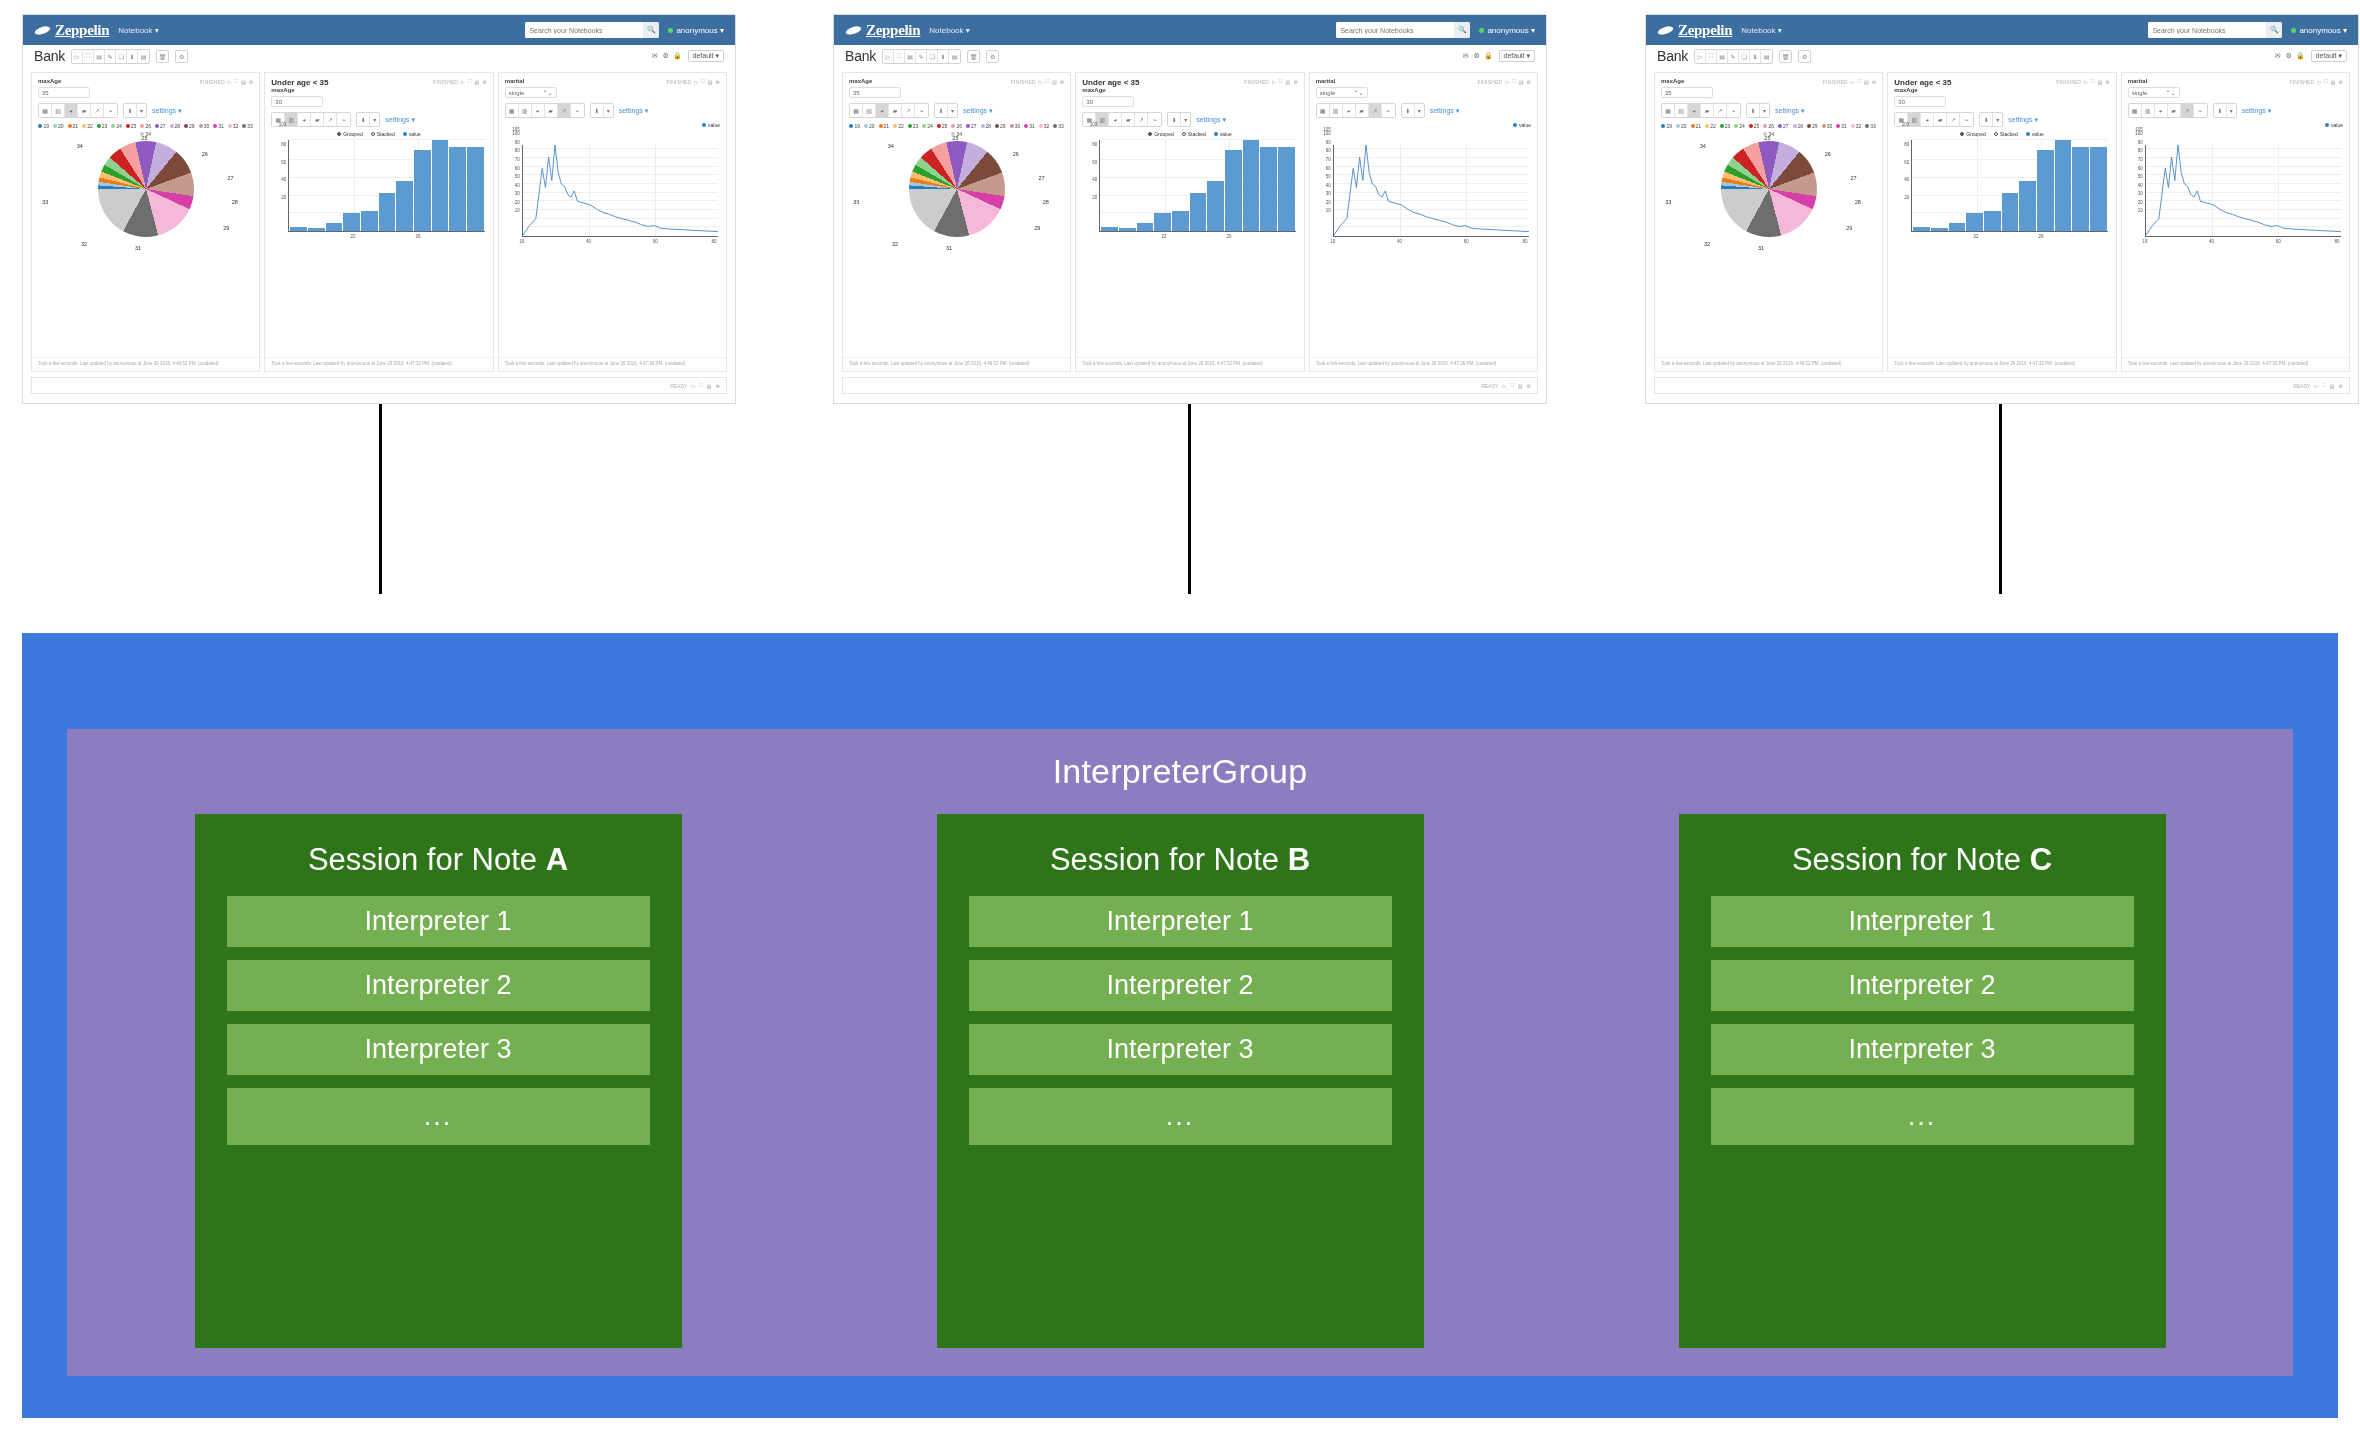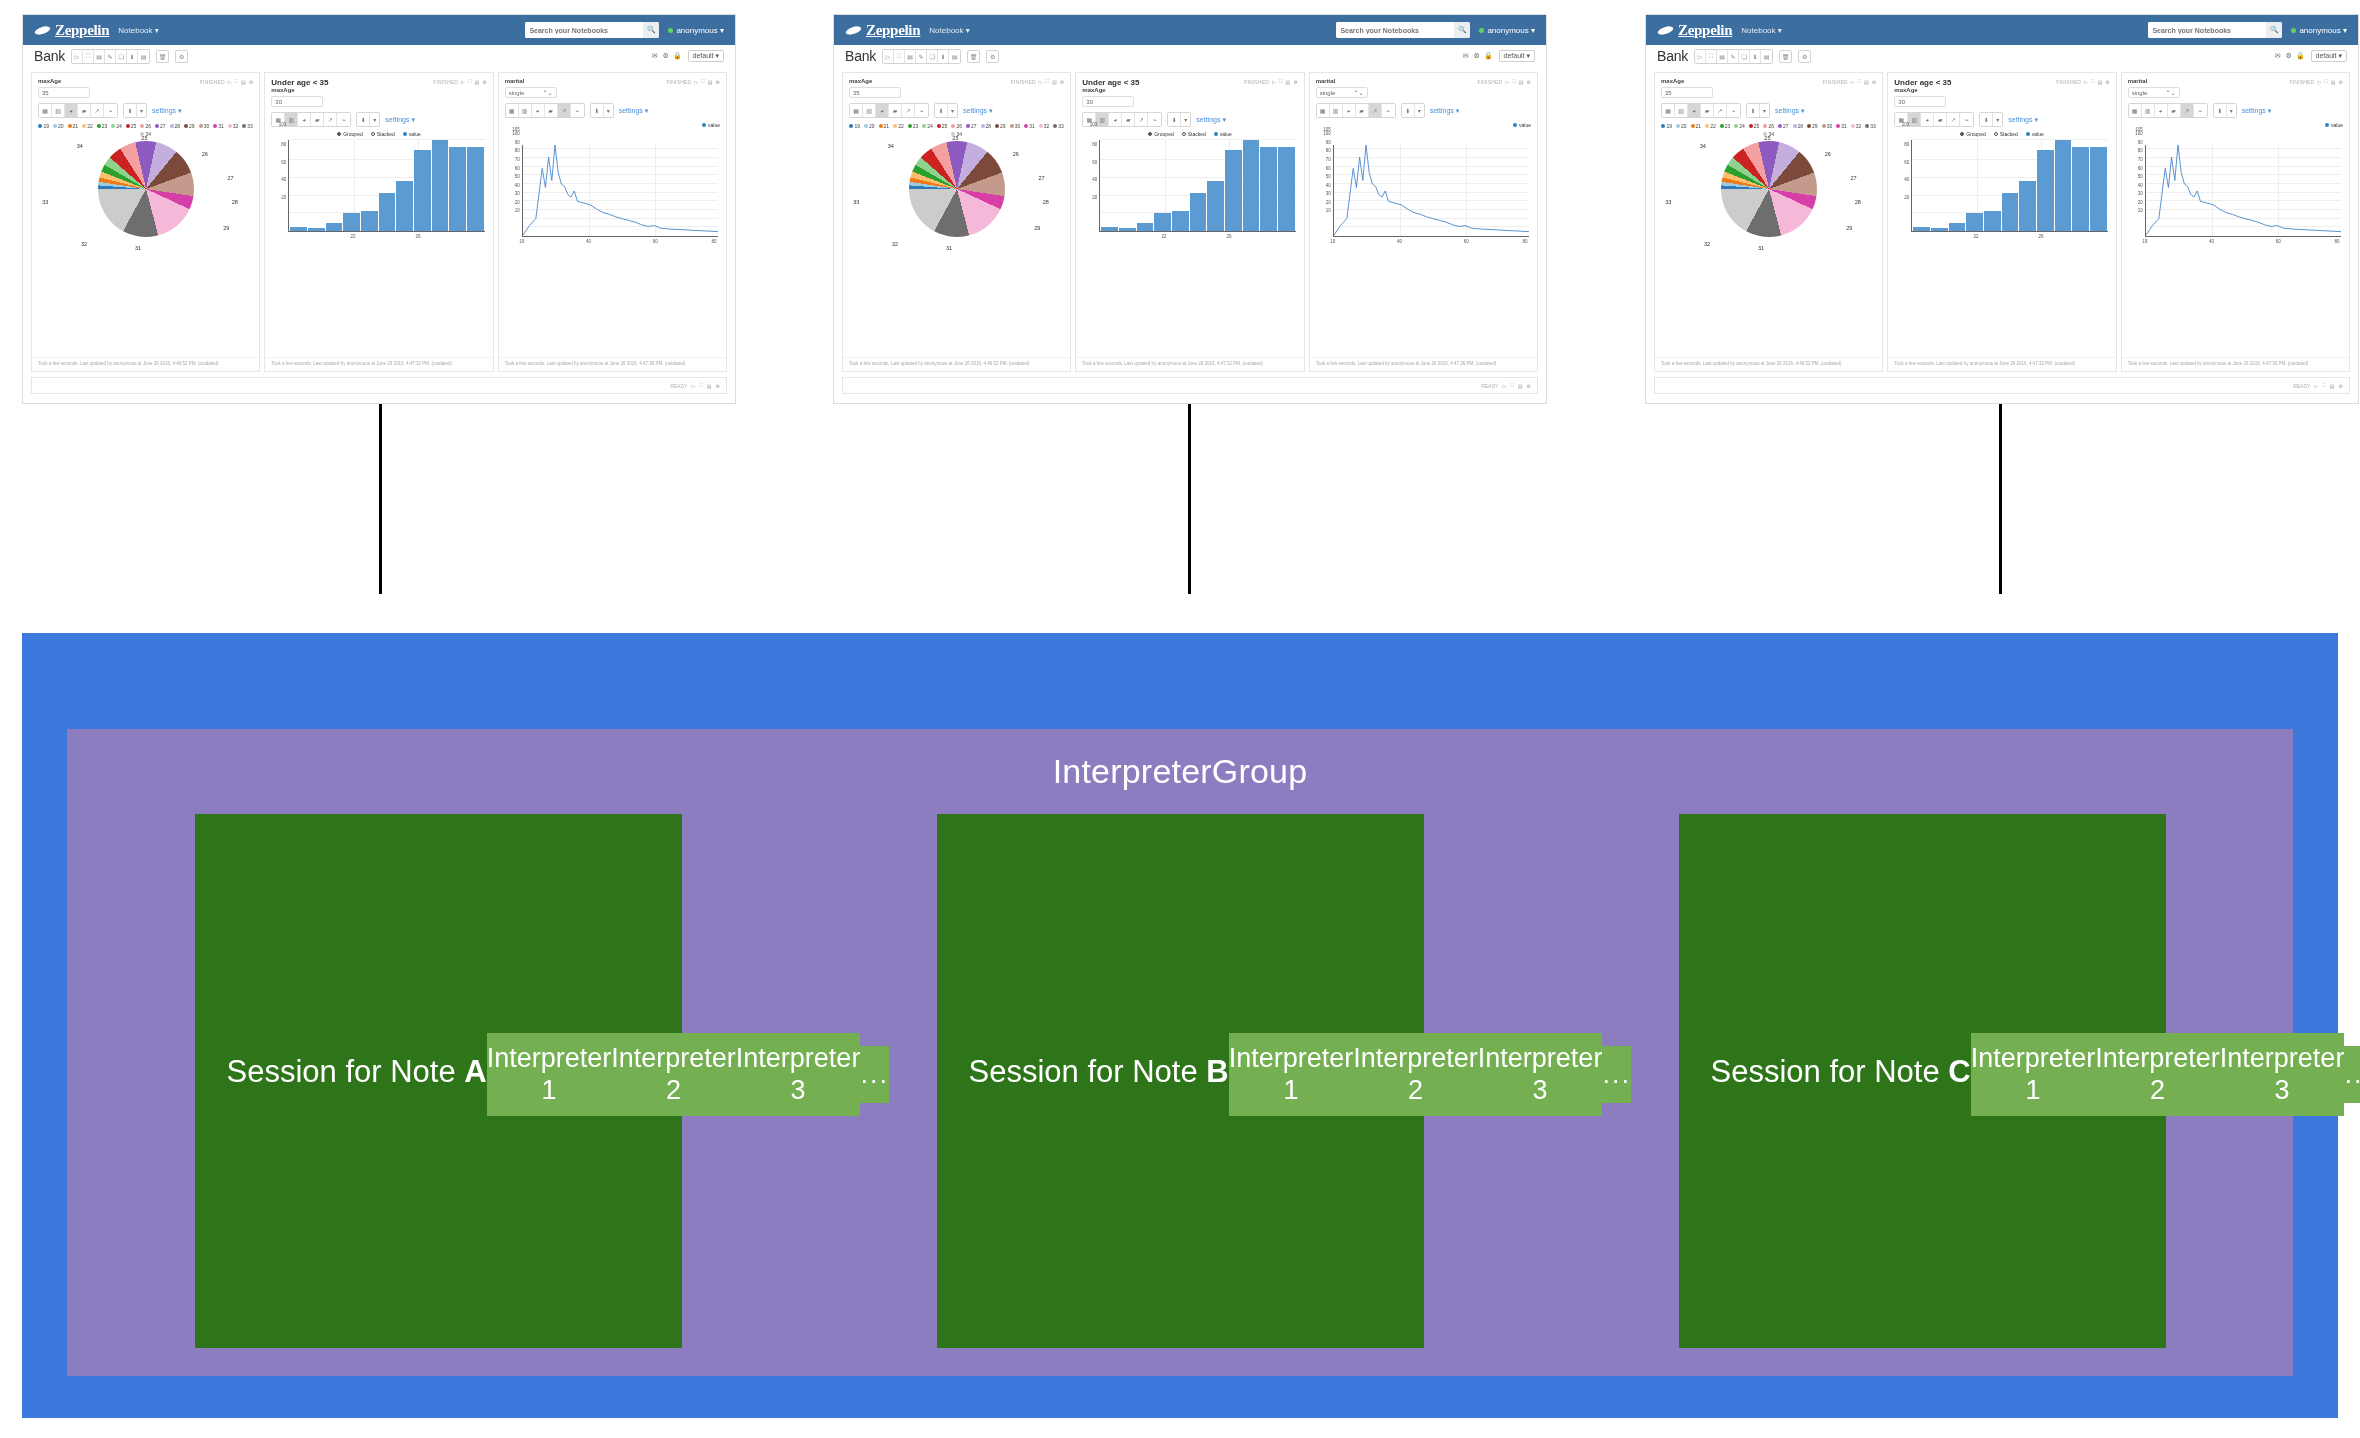--- a/index.html
+++ b/index.html
@@ -32,21 +32,21 @@
     text-decoration: underline;
   }
   .zep-menu { color: #e3ecf4; font-size: 8px; }
   .zep-spacer { flex: 1; }
   .zep-search {
     display: flex; align-items: stretch; height: 16px;
     background: #fff; border-radius: 2px; overflow: hidden;
   }
   .zep-search input {
     border: 0; outline: 0; width: 118px; font-size: 7px;
-    color: #9a9a9a; padding: 0 4px; font-family: "Liberation Sans", sans-serif; font-weight: bold;
+    color: #9a9a9a; padding: 0 4px; font-family: "Liberation Sans", sans-serif;
   }
   .zep-search .sbtn {
     width: 16px; background: #eceff1; display: flex;
     align-items: center; justify-content: center; color: #6a6a6a; font-size: 7px;
   }
   .zep-user { color: #fff; font-size: 8px; display: flex; align-items: center; gap: 3px; }
   .zep-dot { width: 5px; height: 5px; border-radius: 50%; background: #5cd65c; display: inline-block; }
 
   .zep-subbar {
     height: 22px; display: flex; align-items: center; gap: 6px;
@@ -172,21 +172,21 @@
   #interpreter-group > h2 {
     color: #fff; font-weight: normal; font-size: 34px;
     text-align: center; padding-top: 23px; letter-spacing: .2px;
   }
   .sessions {
     position: absolute; left: 0; right: 0; top: 85px; bottom: 28px;
     display: flex; justify-content: space-around; align-items: stretch;
   }
   .session {
     width: 487px; background: #2e7519;
-    display: flex; flex-direction: row; align-items: center;
+    display: flex; flex-direction: column; align-items: center;
     padding: 28px 32px;
   }
   .session-title {
     color: #fff; font-size: 31px; font-weight: normal; margin-bottom: 18px; white-space: nowrap;
   }
   .session-title b { font-weight: bold; }
   .interp-box {
     width: 100%; background: #74b052; color: #fff;
     font-size: 27px; text-align: center;
     padding: 10px 0; margin-bottom: 13px; line-height: 1.15;

